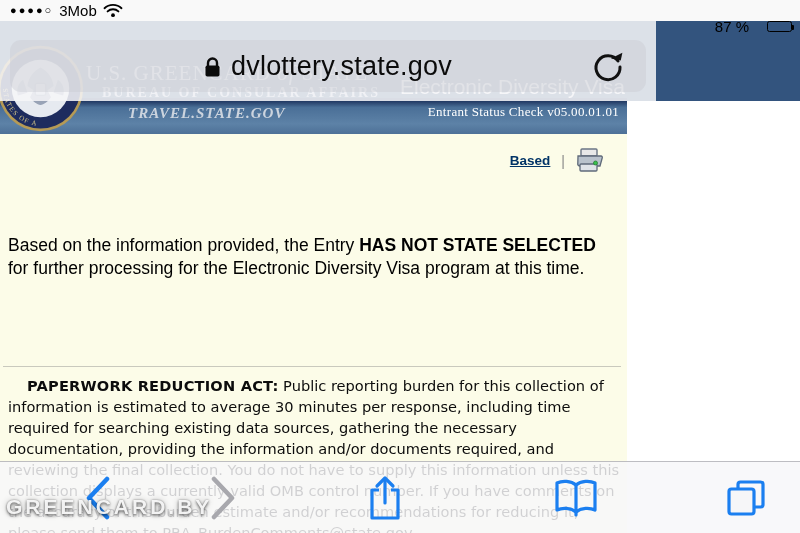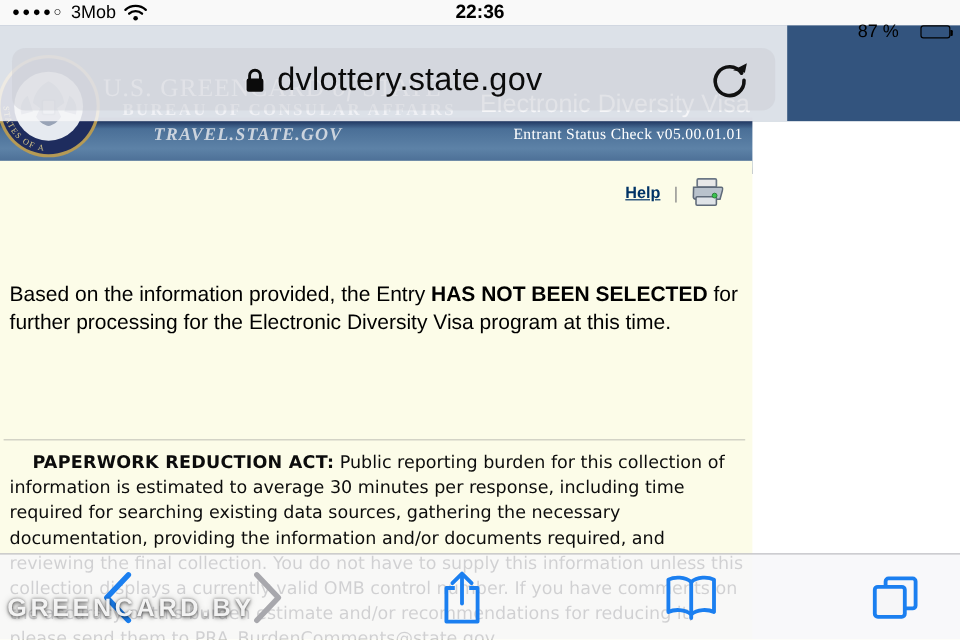--- a/index.html
+++ b/index.html
@@ -105,50 +105,49 @@
       <g fill="#98a3b6">
         <path d="M50 26 C42 30 36 38 35 47 L42 52 L38 60 C42 66 46 68 50 69 C54 68 58 66 62 60 L58 52 L65 47 C64 38 58 30 50 26 Z"></path>
         <path d="M30 40 C24 44 22 52 24 58 L35 55 Z"></path>
           <path d="M70 40 C76 44 78 52 76 58 L65 55 Z"></path>
       </g>
       <rect x="44" y="44" width="12" height="14" rx="2" fill="#c7cedb" stroke="#7d8aa3" stroke-width="1.5"></rect>
     </svg>
 
     <div class="page-body">
       <div class="help-row">
-        <a class="help-link">Help</a>
+        <a class="help-link">Based</a>
         <span class="help-sep">|</span>
         <svg class="printer" viewBox="0 0 27 25">
           <rect x="5" y="1" width="16" height="7" rx="1" fill="#e8e8e8" stroke="#6b7685" stroke-width="1.4"></rect>
           <path d="M2 8 H25 C26 8 26.5 9 26.2 10 L24 18 H4 C2.5 18 1.5 17 1.8 15.5 Z" fill="#b9c2cc" stroke="#5f6a79" stroke-width="1.3"></path>
           <rect x="4" y="16" width="17" height="7" rx="1" fill="#dfe3e8" stroke="#5f6a79" stroke-width="1.3"></rect>
           <circle cx="19.5" cy="15" r="2" fill="#39c24e" stroke="#2a7f36" stroke-width="0.8"></circle>
         </svg>
       </div>
 
-      <p class="para p1"><span>Based on the information provided, the Entry </span><b>HAS NOT BEEN SELECTED</b><span> for further processing for the Electronic Diversity Visa program at this time.</span></p>
+      <p class="para p1"><span>Based on the information provided, the Entry </span><b>HAS NOT STATE SELECTED</b><span> for further processing for the Electronic Diversity Visa program at this time.</span></p>
 
 
       <div class="rule"></div>
 
       <p class="pra"><b>PAPERWORK REDUCTION ACT:</b><span> Public reporting burden for this collection of information is estimated to average 30 minutes per response, including time required for searching existing data sources, gathering the necessary documentation, providing the information and/or documents required, and reviewing the final collection. You do not have to supply this information unless this collection displays a currently valid OMB control number. If you have comments on the accuracy of this burden estimate and/or recommendations for reducing it, please send them to PRA_BurdenComments@state.gov.</span></p>
     </div>
   </div>
 
   <div id="status-bar">
     <div class="sb-left">
       <span class="sb-dots">●●●●○</span>
       <span class="sb-carrier">3Mob</span>
       <svg width="20" height="15" viewBox="0 0 20 15">
         <path d="M1.5 5.2 C6 0.8 14 0.8 18.5 5.2" fill="none" stroke="#000" stroke-width="1.9" stroke-linecap="round"></path>
         <path d="M4.6 8.4 C7.6 5.5 12.4 5.5 15.4 8.4" fill="none" stroke="#000" stroke-width="1.9" stroke-linecap="round"></path>
         <circle cx="10" cy="12.2" r="1.9" fill="#000"></circle>
       </svg>
     </div>
-    <div class="sb-time">22:36</div>
     <div class="sb-right">
       <span class="sb-batt-label">87 %</span>
       <span class="batt"><span class="batt-fill" style="width: 87%;"></span><span class="batt-nub"></span></span>
     </div>
   </div>
 
   <div id="chrome">
     <div class="url-field">
       <div class="url-center">
         <svg class="lock-icon" viewBox="0 0 17 22">

